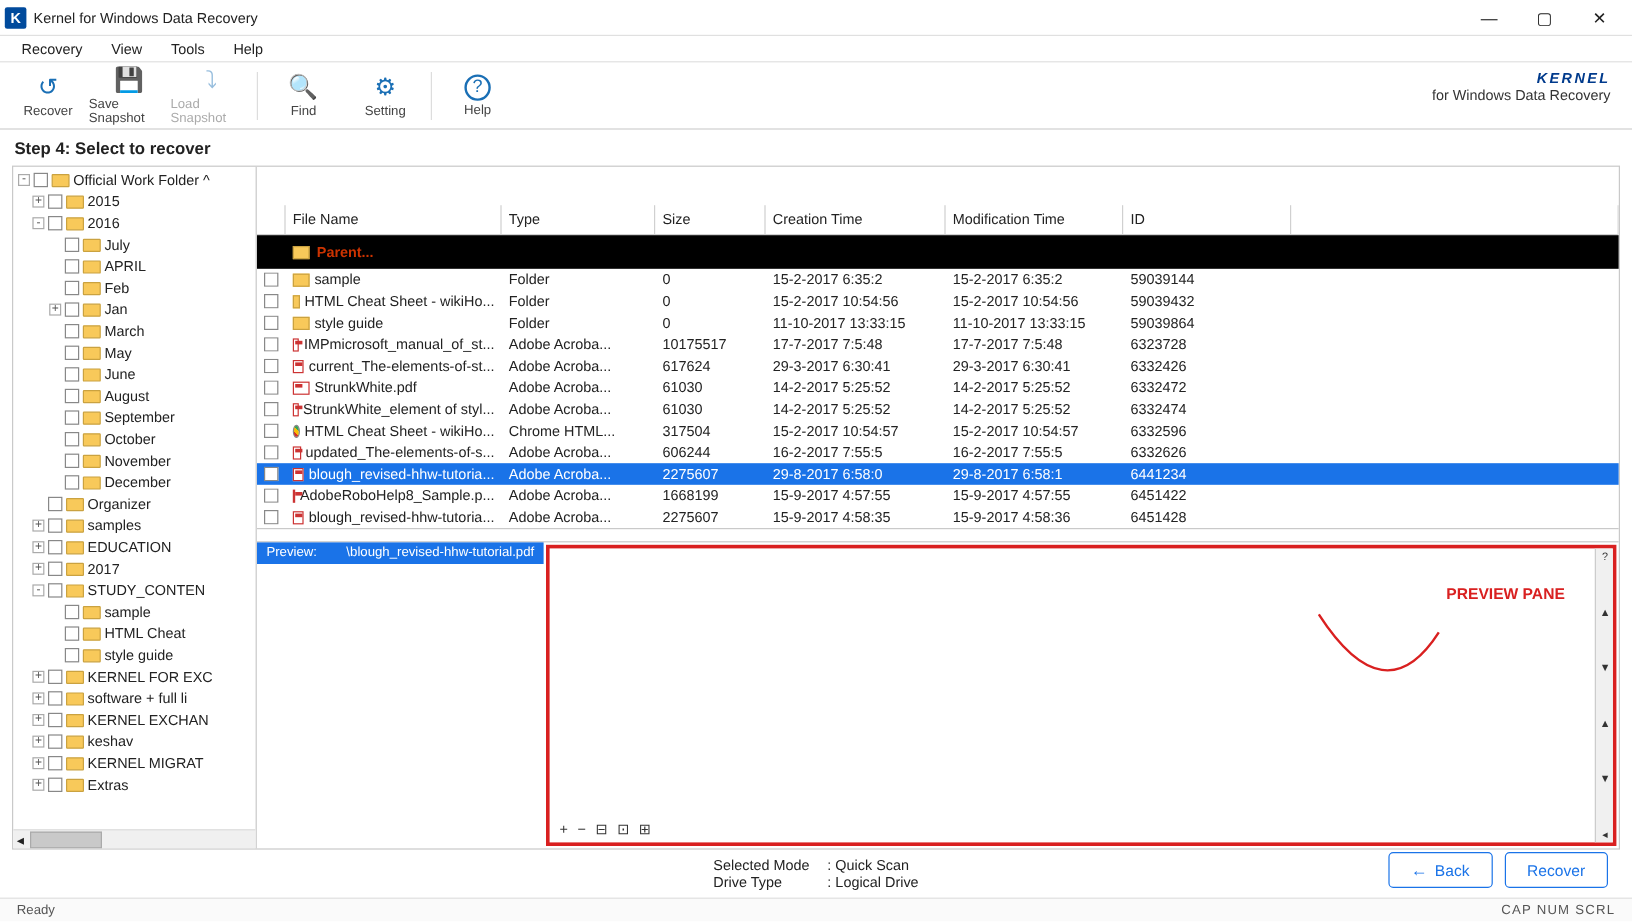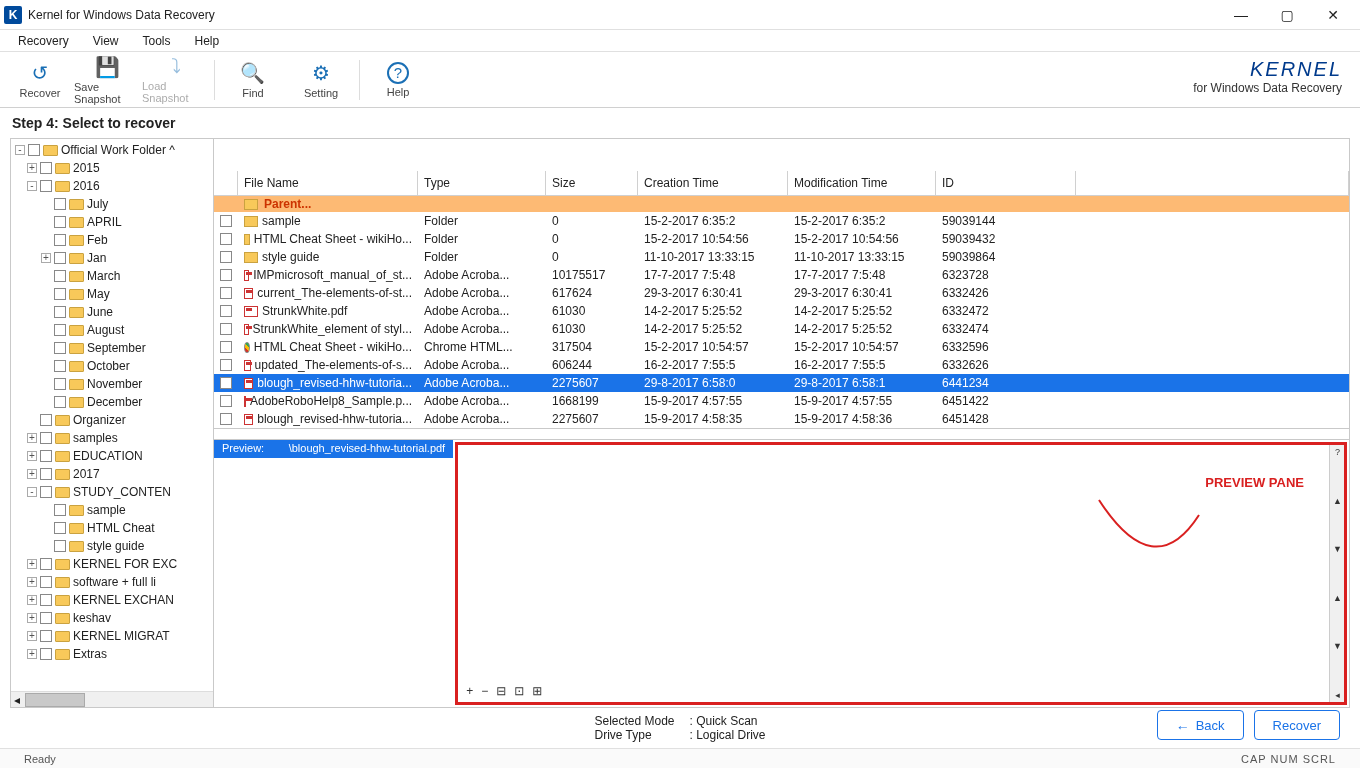--- a/index.html
+++ b/index.html
@@ -16,21 +16,21 @@
 .menubar .item { padding: 2px 10px; font-size: 12px; }
 
 
 .toolbar { height: 56px; display: flex; align-items: center; padding: 2px 6px; border-bottom: 1px solid #d0d0d0; position: relative; }
 .toolbtn { display: flex; flex-direction: column; align-items: center; width: 68px; height: 52px; justify-content: center; gap: 2px; }
 .toolbtn.disabled { opacity: .45; }
 .toolbtn .ic { font-size: 20px; color: #1a6fb5; }
 .toolbtn .lab { font-size: 11px; color: #444; }
 .tool-sep { width: 1px; height: 40px; background: #ddd; margin: 0 4px; }
 .brand { position: absolute; right: 18px; top: 6px; text-align: right; color: #003a8c; }
-.brand .b1 { font-weight: 400; font-size: 20px; letter-spacing: 2px; font-style: italic;}
+.brand .b1 { font-weight: 700; font-size: 12px; letter-spacing: 2px; font-style: italic;}
 .brand .b2 { font-size: 12px; color: #333; }
 
 
 .step-row { height: 30px; display: flex; align-items: center; padding: 0 12px; font-size: 14px; font-weight: 700; color: #222; }
 
 
 .main { display: flex; height: 570px; border: 1px solid #c9c9c9; margin: 0 10px; }
 
 
 .tree-pane { width: 203px; border-right: 1px solid #c9c9c9; overflow: hidden; position: relative; display:flex; flex-direction:column;}
@@ -46,21 +46,21 @@
 .tree-scroll-x .bar{ height:14px; background:#c9c9c9; width:60px; margin-left:2px; border:1px solid #aaa;}
 
 
 .right-pane { flex: 1; display: flex; flex-direction: column; overflow: hidden; }
 
 
 .table-wrap { border-bottom: 1px solid #c9c9c9; margin-top: 32px; }
 .thead { display: flex; height: 25px; background: #fff; border-bottom: 1px solid #d0d0d0;}
 .th { border-right: 1px solid #d0d0d0; padding: 4px 6px; font-size: 12px; display:flex; align-items:center;}
 .c0{width:24px;} .c1{width:180px;} .c2{width:128px;} .c3{width:92px;} .c4{width:150px;} .c5{width:148px;} .c6{width:140px;} .c7{flex:1;}
-.parent-row { display:flex; height:16px; background:#fdba74; align-items:center;text-align:right;}
+.parent-row { display:flex; height:28px; background:#000000; align-items:center;text-align:right;}
 .parent-row .plabel{ color:#cc3300; font-weight:600; padding-left:18px; font-size:12px;}
 .tbody { }
 .tr { display:flex; height:18px; align-items:center;}
 .tr.sel { background:#1a73e8; color:#fff;}
 .td { padding: 0 6px; font-size: 12px; overflow:hidden; white-space:nowrap; text-overflow:ellipsis; display:flex; align-items:center; gap:4px;}
 .td.c0 { justify-content:center; padding:0;}
 .fic { width:14px; height:11px; display:inline-block; }
 .fic.folder{ background:#f8c95a; border:1px solid #caa240;}
 .fic.pdf{ background:#fff; border:1px solid #c33; position:relative;}
 .fic.pdf:before{content:""; position:absolute; left:1px; top:1px; width:6px; height:3px; background:#c33;}
@@ -80,21 +80,21 @@
 .pv-scroll span{font-size:9px;color:#333;}
 .pv-tools{ position:absolute; left:8px; bottom:4px; display:flex; gap:8px; font-size:12px; color:#333;}
 
 
 .footer-info { padding: 6px 18px; display:flex; font-size:12px;justify-content:center;}
 .footer-info .lbl{ width:100px;}
 .bottom-buttons { position:absolute; right:20px; bottom:28px; display:flex; gap:10px;}
 .bbtn { border:1.5px solid #1a73e8; color:#1a73e8; padding:6px 18px; border-radius:4px; font-size:13px; display:flex; align-items:center; gap:6px; background:#fff;}
 .bbtn .ic{ font-size:14px;}
 
-.statusbar { position:absolute; bottom:0; left:0; right:0; height:20px; display:flex; align-items:center; padding:0 24px; font-size:11px; color:#555; background:#fafafa; border-top:1px solid #e0e0e0;}
+.statusbar { position:absolute; bottom:0; left:0; right:0; height:20px; display:flex; align-items:center; padding:0 14px; font-size:11px; color:#555; background:#fafafa; border-top:1px solid #e0e0e0;}
 .statusbar .right{ margin-left:auto; letter-spacing:1px;}
 
 svg { display:block; }
 </style>
 </head>
 <body>
 
 <div class="titlebar">
   <span class="app-icon">K</span>
   <span class="title">Kernel for Windows Data Recovery</span>

